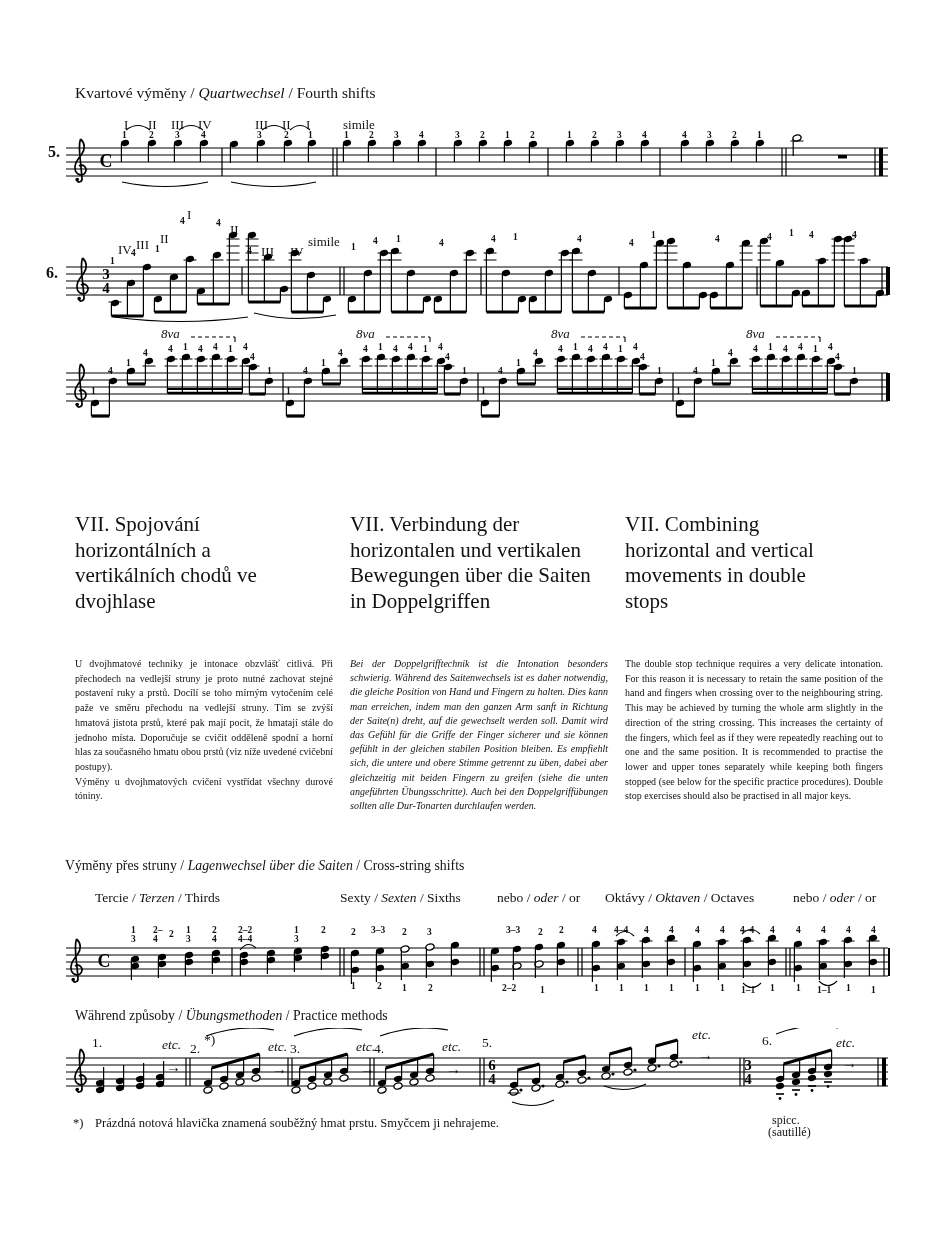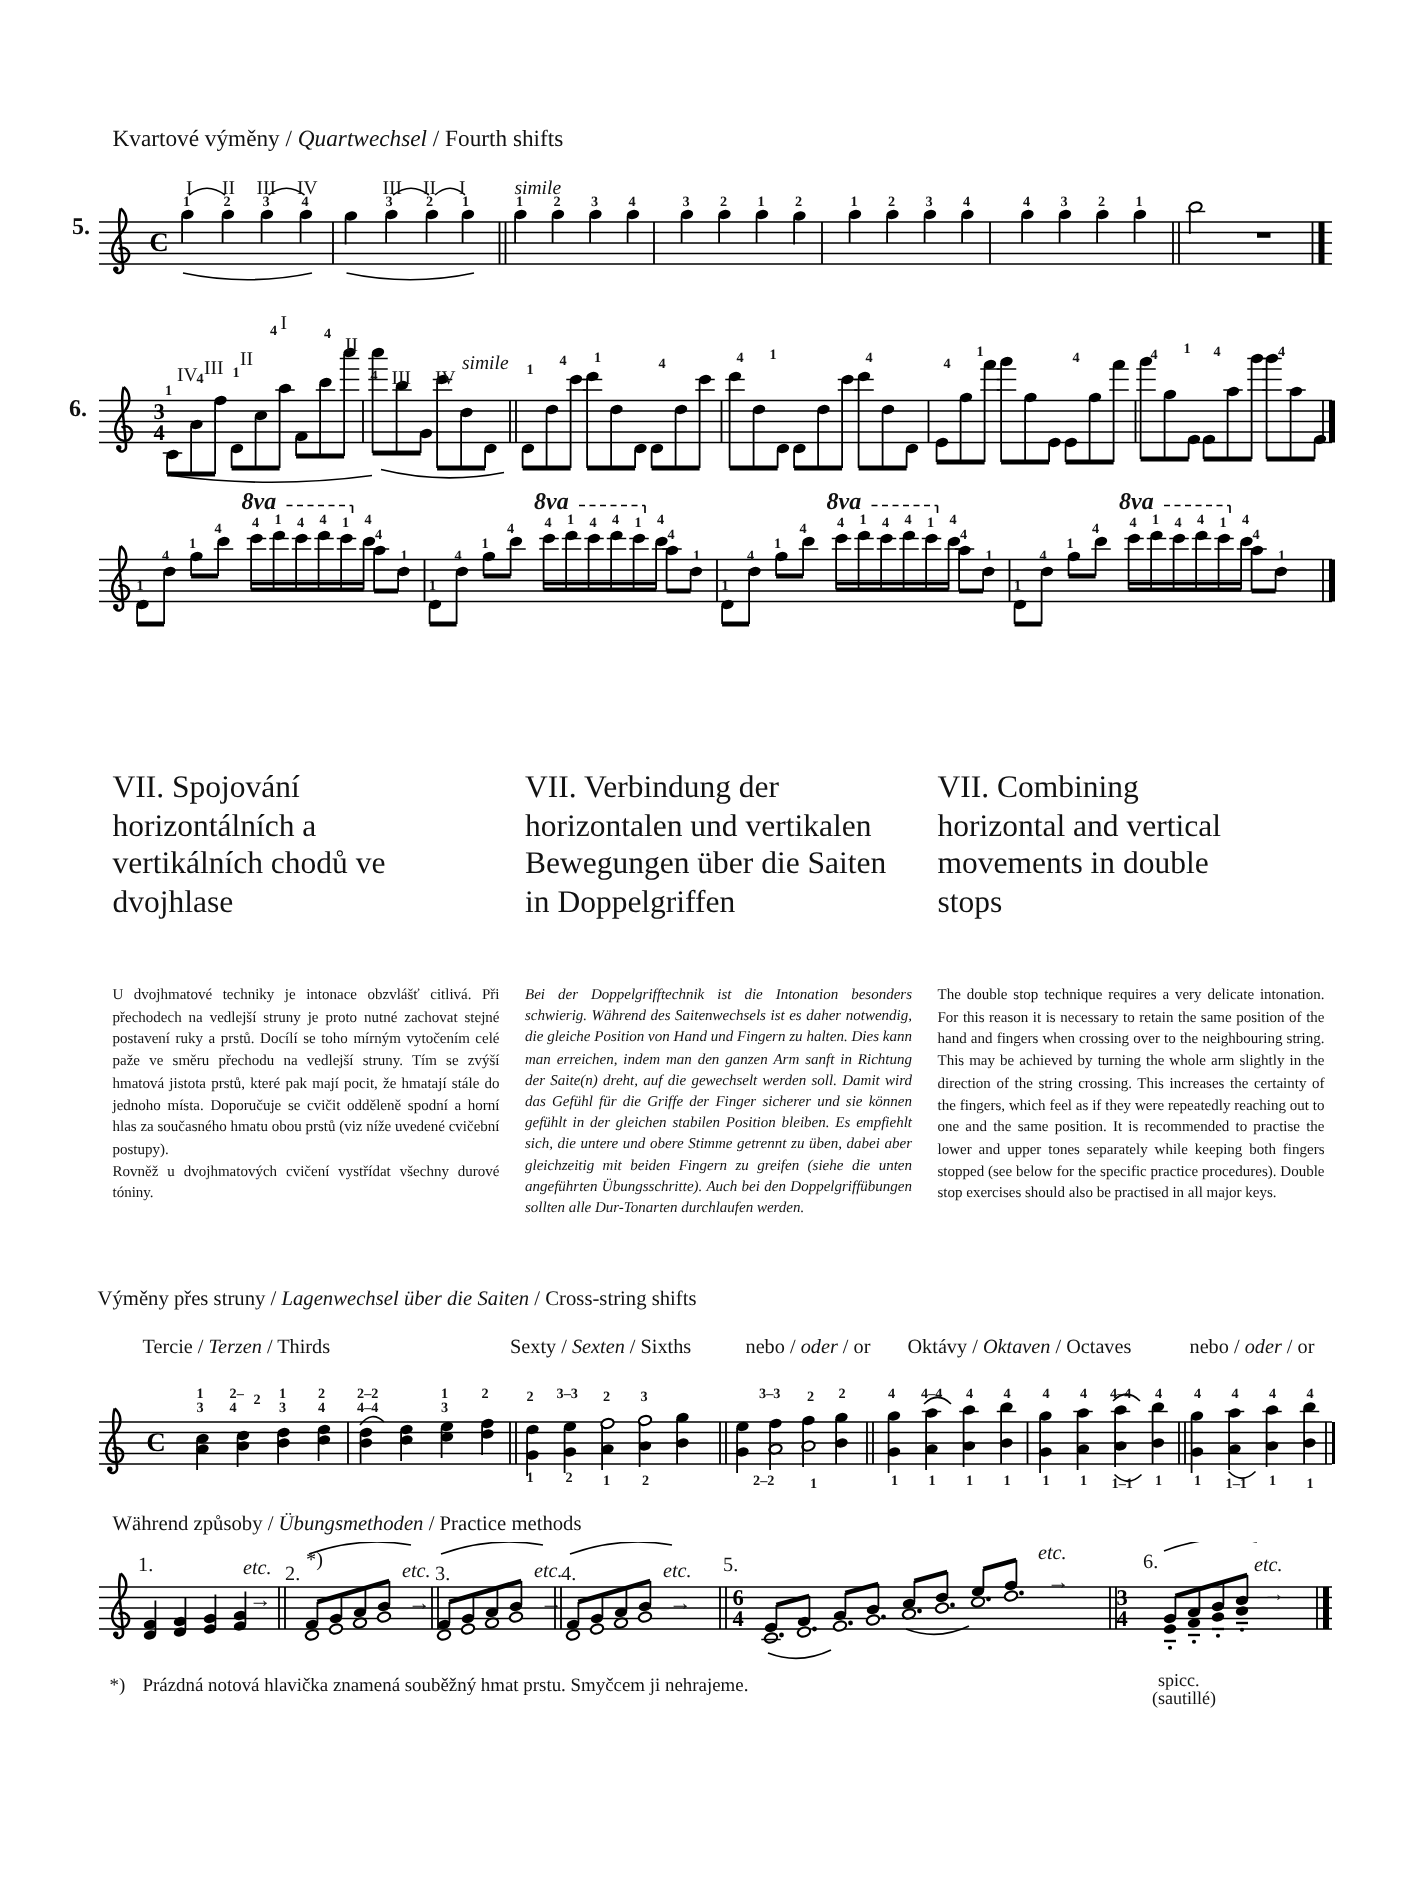--- a/index.html
+++ b/index.html
@@ -9,24 +9,24 @@
   .h-mid{position:absolute;left:65px;top:858px;font-size:13.8px;white-space:nowrap}
   .h-prac{position:absolute;left:75px;top:1008px;font-size:13.8px;white-space:nowrap}
   .ital{font-style:italic}
   .sys{position:absolute;width:850px}
   .sys svg{position:absolute;left:0;top:0}
   .ann{position:absolute;line-height:1;white-space:pre;color:#111}
   .lbl{font-size:16px;font-weight:700}
   .lbl2{font-size:13.5px}
   .rn{font-size:13px}
   .fg{font-size:9.5px;font-weight:700}
-  .it{font-size:13px;font-style:italic}
+  .it{font-size:13px;}
   .etc{font-size:13.5px;font-style:italic}
   .arr{font-size:15px}
-  .ova{font-size:16px;font-style:italic;font-weight:700}
+  .ova{font-size:13px;font-style:italic;font-weight:400}
   .sm{font-size:12px}
   .col{position:absolute;top:512px;width:258px}
   .col h2{margin:0;font-weight:400;font-size:21px;line-height:25.5px}
   .col .colbody{position:absolute;top:145px;left:0;width:100%}
   .colbody p{margin:0;font-size:10px;line-height:14.7px;text-align:justify}
   .col.de .colbody p{font-style:italic;line-height:14.2px}
   .labels{position:absolute;left:0;top:890px;width:940px;height:20px}
   .labels .ilabel{position:absolute;font-size:13.5px;white-space:nowrap}
   .footnote{position:absolute;left:73px;top:1116px;width:620px;font-size:12.6px;line-height:15.2px}
   .fn-marker{position:absolute;left:0;top:0}
@@ -614,21 +614,21 @@
       <span class="ann fg" style="left: 788px; top: 20px;">4</span>
       <span class="ann fg" style="left: 795px; top: 30px;">4</span>
       <span class="ann fg" style="left: 812px; top: 44px;">1</span>
       <span class="ann ova" style="left: 706px; top: 4px;">8va</span>
     </div>
 
   <div class="col" style="left:75px">
     <h2 style="max-width:232px">VII. Spojování horizontálních a vertikálních chodů ve dvojhlase</h2>
     <div class="colbody">
         <p>U dvojhmatové techniky je intonace obzvlášť citlivá. Při přechodech na vedlejší struny je proto nutné zachovat stejné postavení ruky a prstů. Docílí se toho mírným vytočením celé paže ve směru přechodu na vedlejší struny. Tím se zvýší hmatová jistota prstů, které pak mají pocit, že hmatají stále do jednoho místa. Doporučuje se cvičit odděleně spodní a horní hlas za současného hmatu obou prstů (viz níže uvedené cvičební postupy).</p>
-        <p>Rovněž u dvojhmatových cvičení vystřídat všechny durové tóniny.</p>
+        <p>Výměny u dvojhmatových cvičení vystřídat všechny durové tóniny.</p>
       </div>
   </div>
   <div class="col de" style="left:350px">
     <h2 style="max-width:246px">VII. Verbindung der horizontalen und verti­kalen Bewegungen über die Saiten in Doppelgriffen</h2>
     <div class="colbody">
         <p>Bei der Doppelgrifftechnik ist die Intonation besonders schwierig. Während des Saitenwechsels ist es daher notwendig, die gleiche Position von Hand und Fingern zu halten. Dies kann man erreichen, indem man den ganzen Arm sanft in Richtung der Saite(n) dreht, auf die gewechselt werden soll. Damit wird das Gefühl für die Griffe der Finger sicherer und sie können gefühlt in der gleichen stabilen Position bleiben. Es empfiehlt sich, die untere und obere Stimme getrennt zu üben, dabei aber gleichzeitig mit beiden Fingern zu greifen (siehe die unten angeführten Übungsschritte). Auch bei den Doppelgriffübungen sollten alle Dur-Tonarten durchlaufen werden.</p>
       </div>
   </div>
   <div class="col" style="left:625px">
     <h2 style="max-width:218px">VII. Combining horizontal and vertical movements in double stops</h2>

